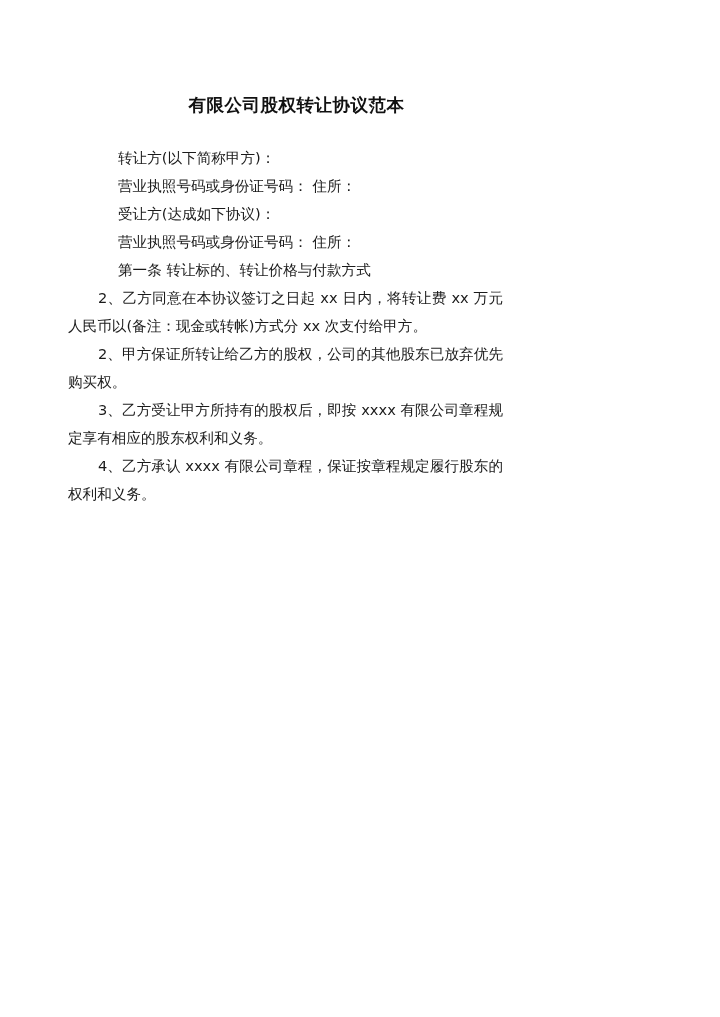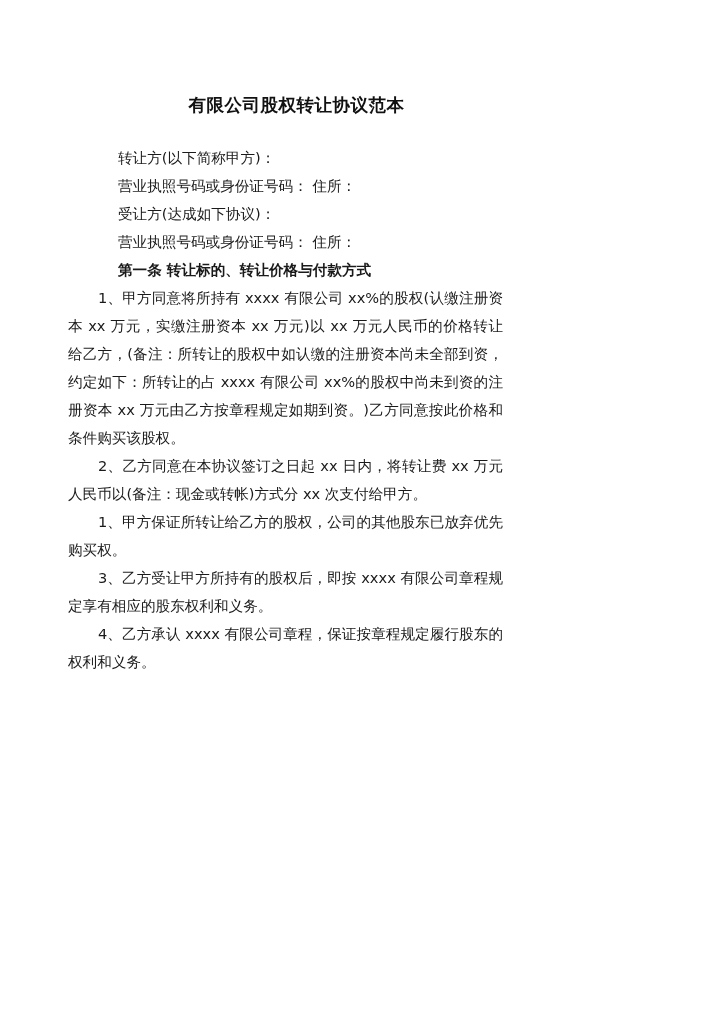--- a/index.html
+++ b/index.html
@@ -53,21 +53,21 @@
     text-align: left;
     white-space: nowrap;
   }
   
   p.para {
     text-indent: 30px;
   }
   
   p.article-heading {
     text-indent: 50px;
-    font-weight: bold;
+    font-weight: normal;
     text-align: left;
     white-space: nowrap;
   }
   
   p.clause {
     text-indent: 30px;
   }
   .spacer-bottom {
     height: 90px;
   }
@@ -81,23 +81,22 @@
 
   <div class="body-block">
 
     <p class="line party">转让方(以下简称甲方)：</p>
     <p class="line party">营业执照号码或身份证号码：  住所：</p>
     <p class="line party">受让方(达成如下协议)：</p>
     <p class="line party">营业执照号码或身份证号码：  住所：</p>
 
 
     <p class="line article-heading">第一条  转让标的、转让价格与付款方式</p>
-    <p class="line clause">1、甲方同意将所持有 xxxx 有限公司 xx%的股权(认缴注册资本 xx 万元，实缴注册资本 xx 万元)以 xx 万元人民币的价格转让给乙方，(备注：所转让的股权中如认缴的注册资本尚未全部到资，约定如下：所转让的占 xxxx 有限公司 xx%的股权中尚未到资的注册资本 xx 万元由乙方按章程规定如期到资。)乙方同意按此价格和条件购买该股权。</p>
     <p class="line clause">2、乙方同意在本协议签订之日起 xx 日内，将转让费 xx 万元人民币以(备注：现金或转帐)方式分 xx 次支付给甲方。</p>
 
-    <p class="line clause">1、甲方保证所转让给乙方的股权，公司的其他股东已放弃优先购买权。</p>
+    <p class="line clause">2、甲方保证所转让给乙方的股权，公司的其他股东已放弃优先购买权。</p>
     <p class="line clause">3、乙方受让甲方所持有的股权后，即按 xxxx 有限公司章程规定享有相应的股东权利和义务。</p>
     <p class="line clause">4、乙方承认 xxxx 有限公司章程，保证按章程规定履行股东的权利和义务。</p>
 
     <div class="spacer-bottom"></div>
 
   </div>
 </div>
 
 </body></html>

